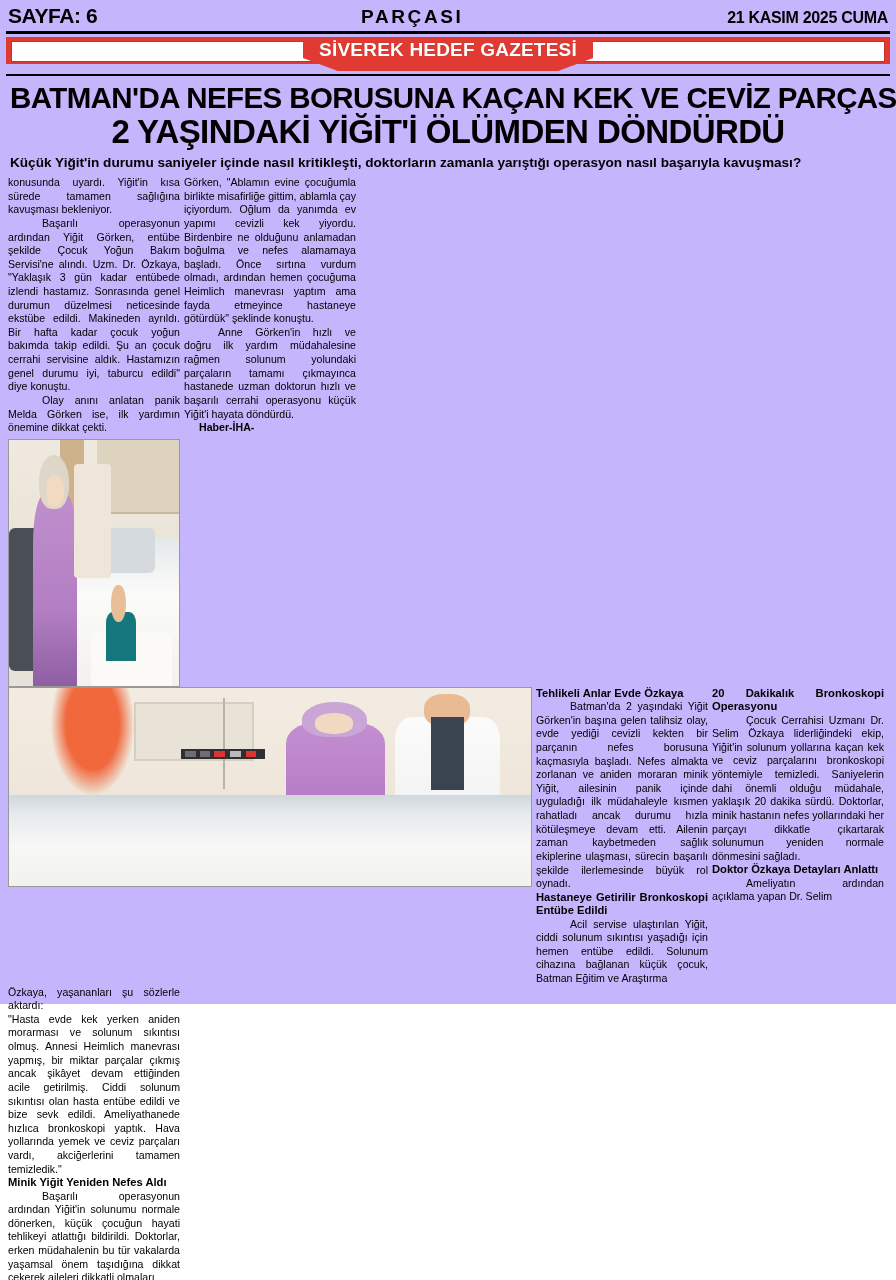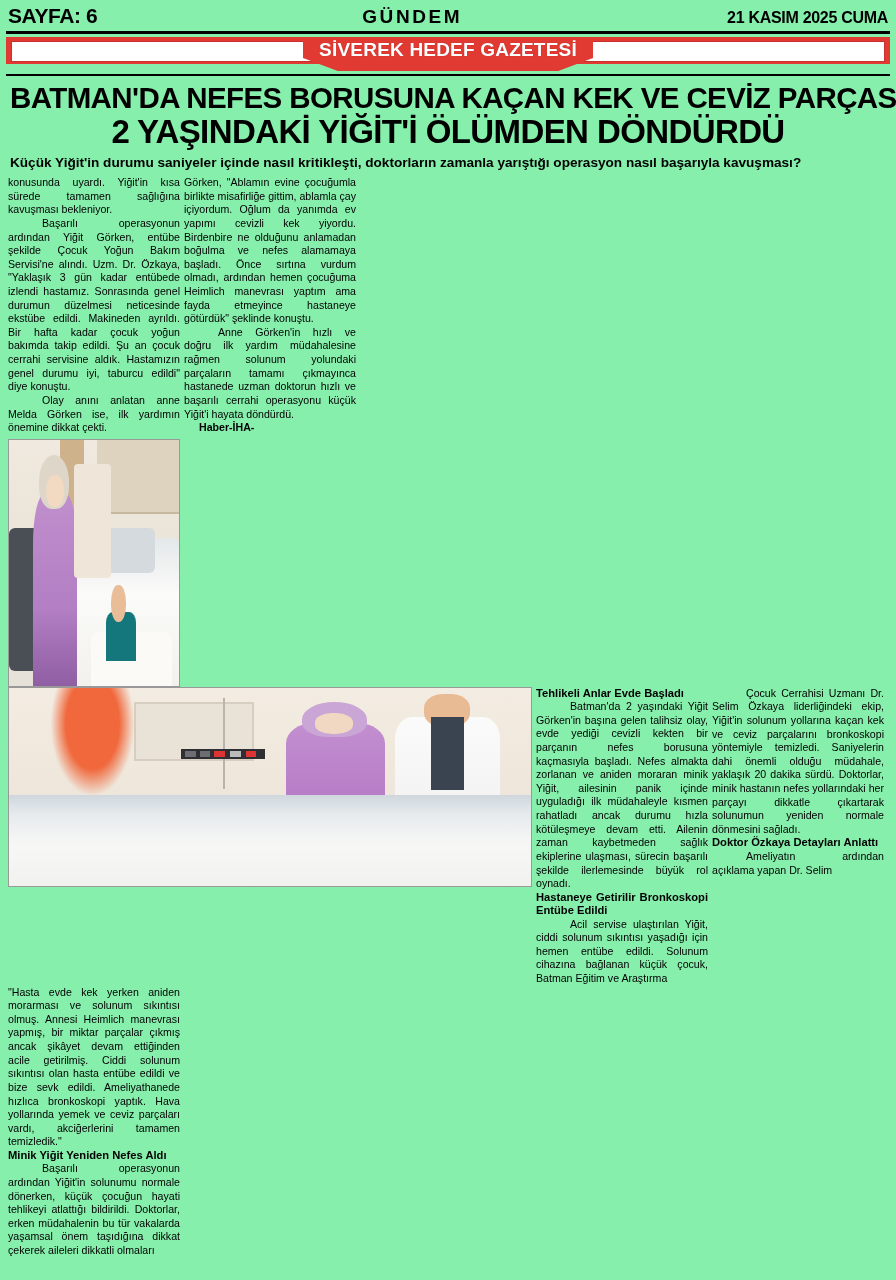--- a/index.html
+++ b/index.html
@@ -10,22 +10,22 @@
     height: 1280px;
     background: #ffffff;
     font-family: "Liberation Sans", sans-serif;
     color: #000;
     overflow: hidden;
   }
 
   .page {
     position: relative;
     width: 896px;
-    height: 1280px;
-    background: #86efac;
+    height: 1004px;
+    background: #c4b5fd;
     padding: 0 6px;
   }
 
   
   .masthead {
     display: flex;
     align-items: baseline;
     justify-content: space-between;
     padding: 4px 2px 2px 2px;
     height: 30px;
@@ -227,21 +227,21 @@
   .h2-blank{position:absolute;left:48%;bottom:0;width:48%;height:22%;background:#fbfaf6;border-radius:8px 8px 0 0;}
   .h2-chair{position:absolute;left:0;top:36%;width:18%;height:58%;background:#4a4f55;border-radius:6px;}
 </style>
 </head>
 <body>
 
 <div class="page">
 
   <div class="masthead">
     <div class="mast-page">SAYFA: 6</div>
-    <div class="mast-section">GÜNDEM</div>
+    <div class="mast-section">PARÇASI</div>
     <div class="mast-date">21 KASIM 2025 CUMA</div>
   </div>
   <div class="mast-rule"></div>
 
   <div class="banner-wrap">
     <div class="banner-bar"></div>
     <div class="banner-plate">
       <span class="banner-title">SİVEREK HEDEF GAZETESİ</span>
     </div>
   </div>
@@ -271,42 +271,44 @@
             <i></i>
           </div>
         <div class="h1-bed"></div>
         <div class="h1-rail"></div>
         <div class="h1-child-b"></div>
         <div class="h1-child-h"></div>
       </div>
     </div>
 
     <div class="col">
-      <div class="sub-h">Tehlikeli Anlar Evde Başladı</div>
+      <div class="sub-h">Tehlikeli Anlar Evde Özkaya</div>
       <p class="ind">Batman'da 2 yaşındaki Yiğit Görken'in başına gelen talihsiz olay, evde yediği cevizli kekten bir parçanın nefes borusuna kaçmasıyla başladı. Nefes almakta zorlanan ve aniden moraran minik Yiğit, ailesinin panik içinde uyguladığı ilk müdahaleyle kısmen rahatladı ancak durumu hızla kötüleşmeye devam etti. Ailenin zaman kaybetmeden sağlık ekiplerine ulaşması, sürecin başarılı şekilde ilerlemesinde büyük rol oynadı.</p>
       <div class="sub-h">Hastaneye Getirilir Bronkoskopi Entübe Edildi</div>
       <p class="ind">Acil servise ulaştırılan Yiğit, ciddi solunum sıkıntısı yaşadığı için hemen entübe edildi. Solunum cihazına bağlanan küçük çocuk, Batman Eğitim ve Araştırma</p>
     </div>
 
     <div class="col">
+      <div class="sub-h">20 Dakikalık Bronkoskopi Operasyonu</div>
       <p class="ind">Çocuk Cerrahisi Uzmanı Dr. Selim Özkaya liderliğindeki ekip, Yiğit'in solunum yollarına kaçan kek ve ceviz parçalarını bronkoskopi yöntemiyle temizledi. Saniyelerin dahi önemli olduğu müdahale, yaklaşık 20 dakika sürdü. Doktorlar, minik hastanın nefes yollarındaki her parçayı dikkatle çıkartarak solunumun yeniden normale dönmesini sağladı.</p>
       <div class="sub-h">Doktor Özkaya Detayları Anlattı</div>
       <p class="ind">Ameliyatın ardından açıklama yapan Dr. Selim</p>
     </div>
 
     <div class="col">
+      <p>Özkaya, yaşananları şu sözlerle aktardı:</p>
       <p>"Hasta evde kek yerken aniden morarması ve solunum sıkıntısı olmuş. Annesi Heimlich manevrası yapmış, bir miktar parçalar çıkmış ancak şikâyet devam ettiğinden acile getirilmiş. Ciddi solunum sıkıntısı olan hasta entübe edildi ve bize sevk edildi. Ameliyathanede hızlıca bronkoskopi yaptık. Hava yollarında yemek ve ceviz parçaları vardı, akciğerlerini tamamen temizledik."</p>
       <div class="sub-h">Minik Yiğit Yeniden Nefes Aldı</div>
       <p class="ind">Başarılı operasyonun ardından Yiğit'in solunumu normale dönerken, küçük çocuğun hayati tehlikeyi atlattığı bildirildi. Doktorlar, erken müdahalenin bu tür vakalarda yaşamsal önem taşıdığına dikkat çekerek aileleri dikkatli olmaları</p>
     </div>
 
     <div class="col" style="grid-row:1 / span 2;">
       <p>konusunda uyardı. Yiğit'in kısa sürede tamamen sağlığına kavuşması bekleniyor.</p>
       <p class="ind">Başarılı operasyonun ardından Yiğit Görken, entübe şekilde Çocuk Yoğun Bakım Servisi'ne alındı. Uzm. Dr. Özkaya, "Yaklaşık 3 gün kadar entübede izlendi hastamız. Sonrasında genel durumun düzelmesi neticesinde ekstübe edildi. Makineden ayrıldı. Bir hafta kadar çocuk yoğun bakımda takip edildi. Şu an çocuk cerrahi servisine aldık. Hastamızın genel durumu iyi, taburcu edildi" diye konuştu.</p>
-      <p class="ind">Olay anını anlatan anne Melda Görken ise, ilk yardımın önemine dikkat çekti.</p>
+      <p class="ind">Olay anını anlatan panik Melda Görken ise, ilk yardımın önemine dikkat çekti.</p>
 
       <div class="photo photo-mom photo-border">
         <div class="hosp2">
           <div class="h2-wall"></div>
           <div class="h2-wall2"></div>
           <div class="h2-chair"></div>
           <div class="h2-bed"></div>
           <div class="h2-head"></div>
           <div class="h2-blank"></div>
           <div class="h2-mom"></div>

